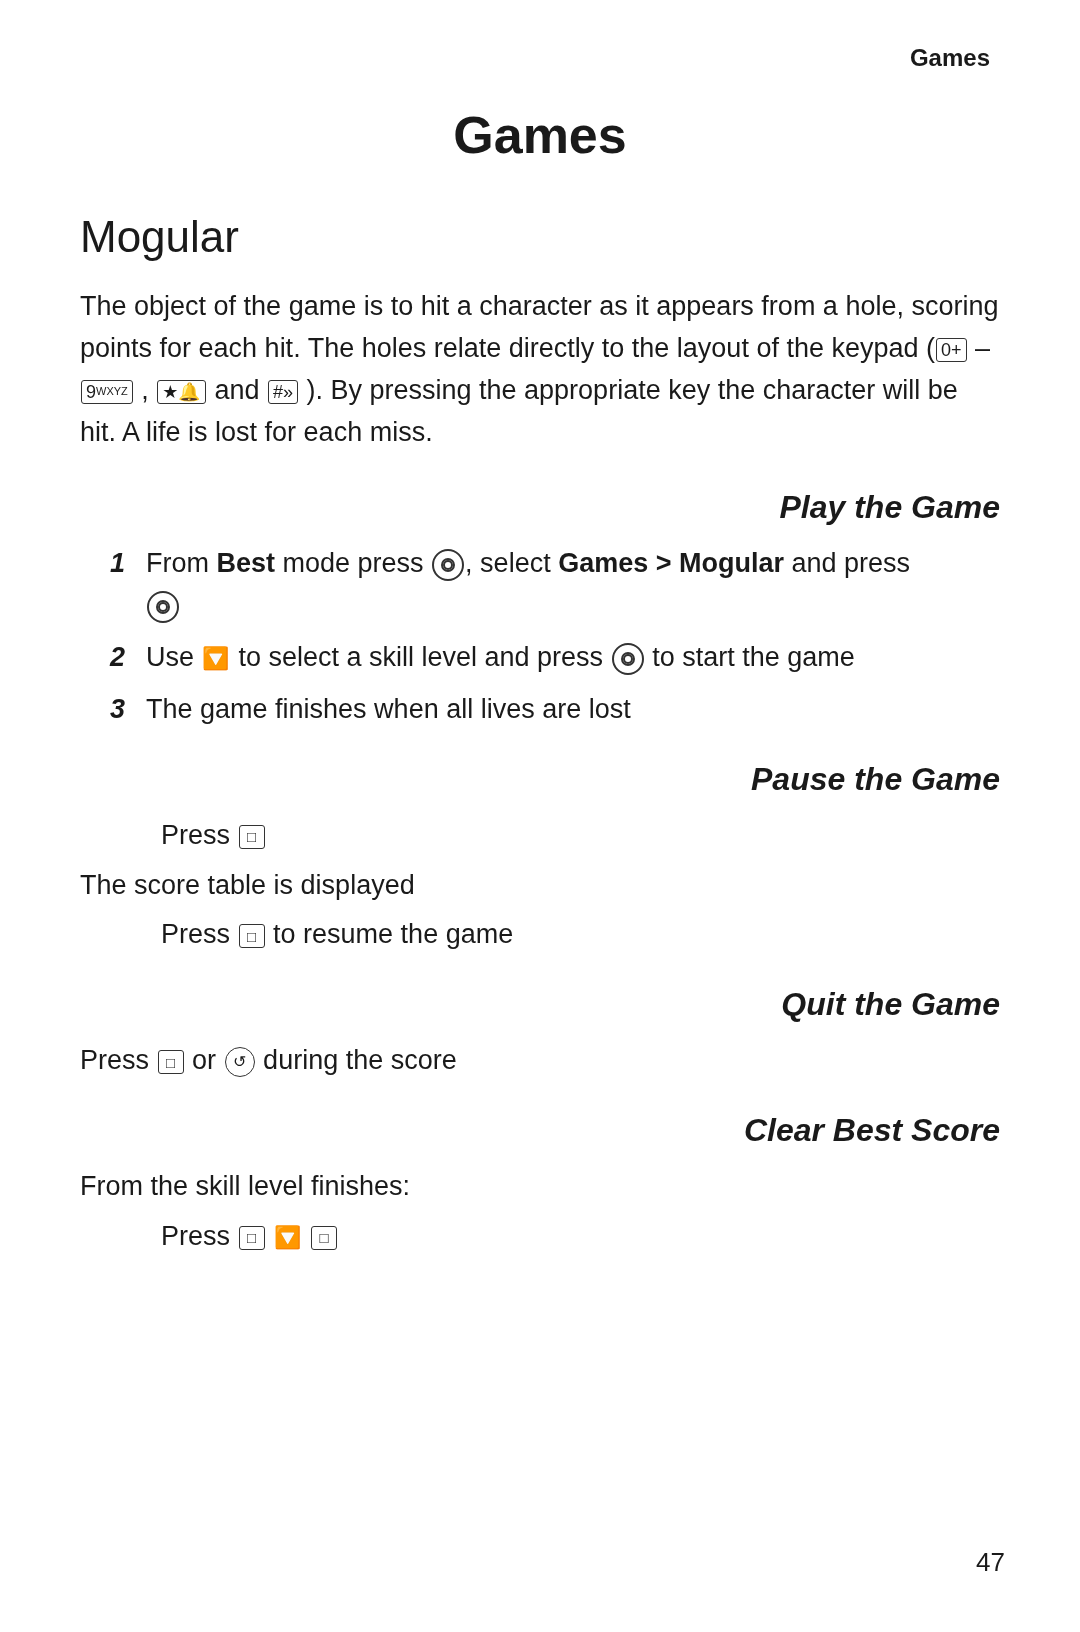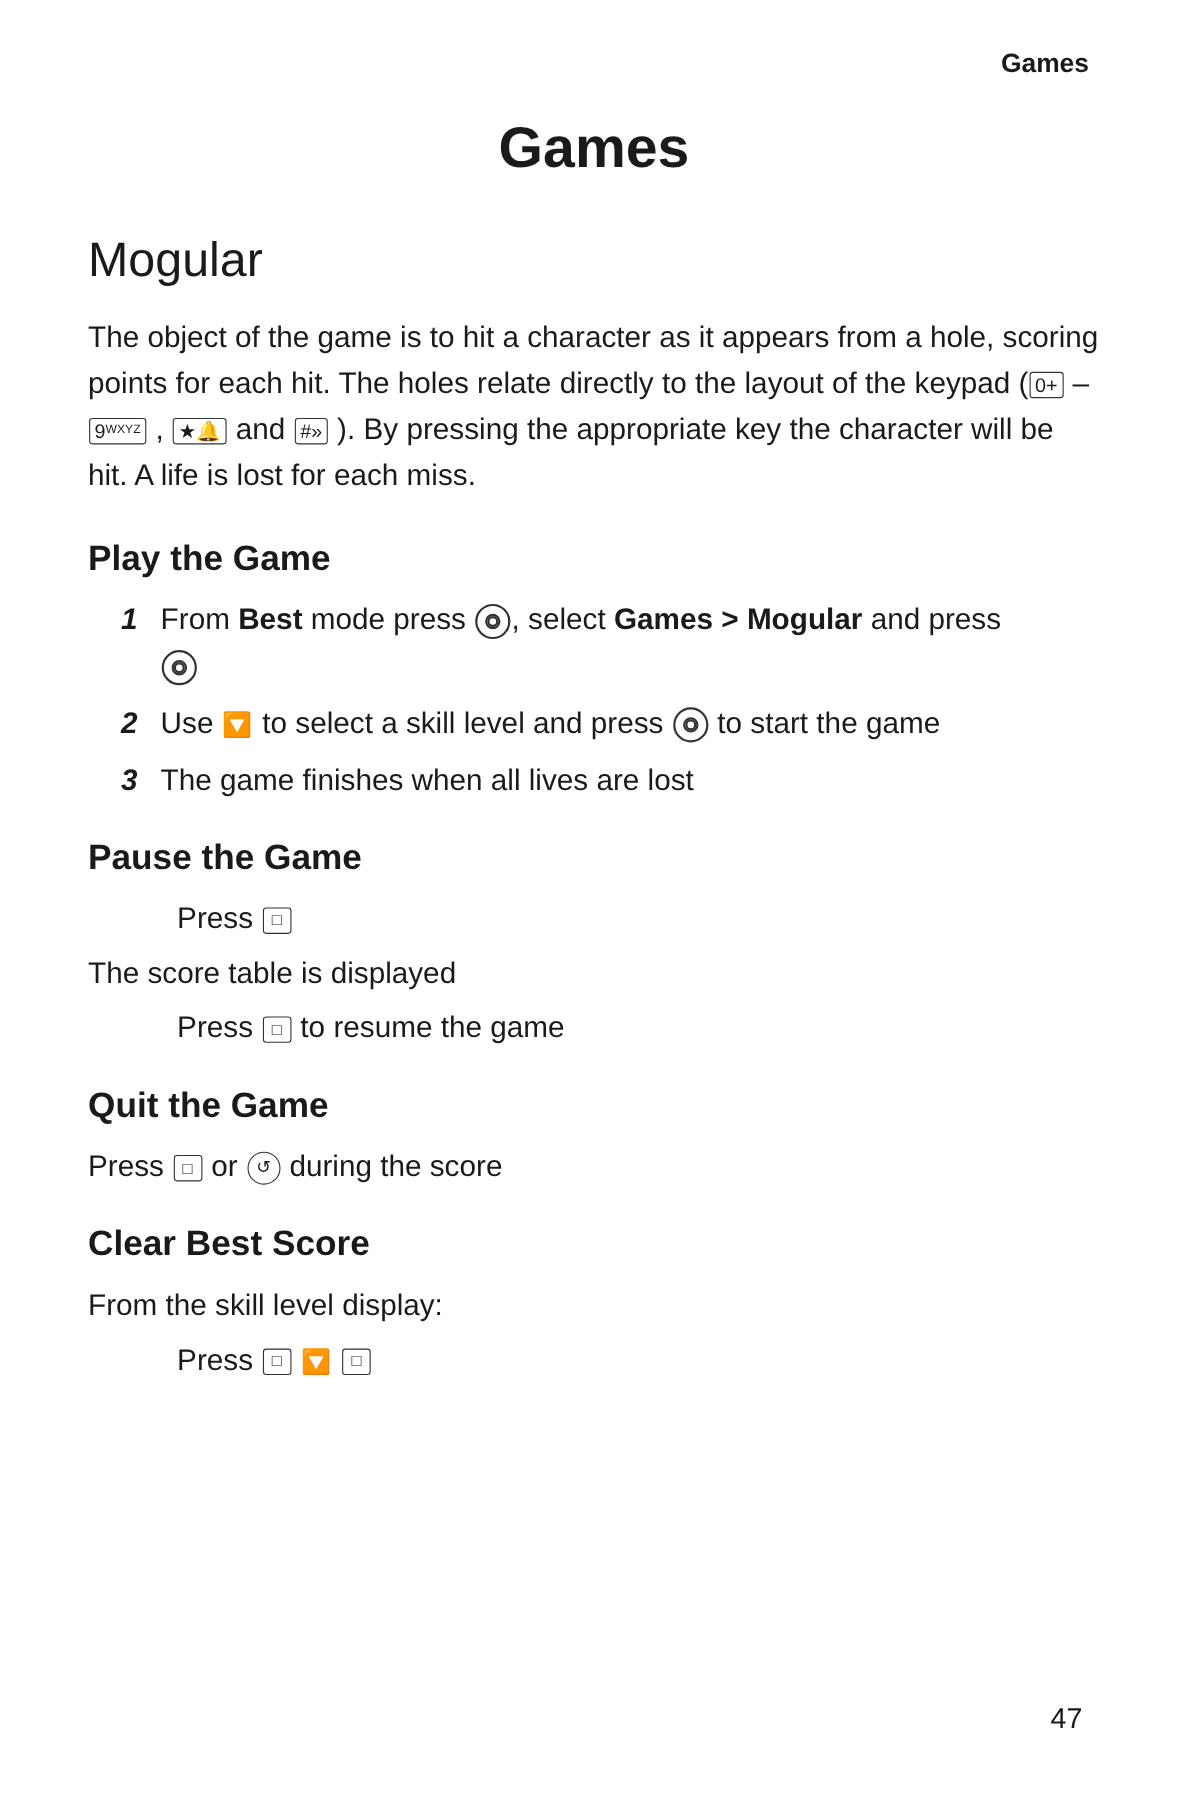--- a/index.html
+++ b/index.html
@@ -44,21 +44,23 @@
 
     .intro-paragraph {
       font-size: 27px;
       line-height: 1.55;
       margin-bottom: 30px;
     }
 
     .subsection-title {
       font-size: 32px;
       font-weight: bold;
+      font-style: italic;
       margin-bottom: 12px;
+      text-align: right;
     }
 
     .numbered-list {
       list-style: none;
       margin-left: 30px;
       margin-bottom: 16px;
     }
 
     .numbered-list li {
       font-size: 27px;
@@ -150,21 +152,21 @@
       height: 24px;
       vertical-align: middle;
       margin: 0 1px;
       background: #fff;
       position: relative;
     }
 
     .page-number {
       position: absolute;
       bottom: 50px;
-      right: 96px;
+      right: 75px;
       font-size: 26px;
     }
 
     .bold {
       font-weight: bold;
     }
   </style>
 </head>
 <body>
 
@@ -236,21 +238,21 @@
     <span>Press</span>
     <span class="key-icon" style="font-size:15px;">□</span>
     <span>or</span>
     <span class="key-end" style="font-size:16px; border-radius:50%; width:30px; height:30px; display:inline-flex;">↺</span>
     <span>during the score</span>
   </p>
 </div>
 
 <div class="subsection-content">
   <h3 class="subsection-title">Clear Best Score</h3>
-  <p class="body-text">From the skill level display:</p>
+  <p class="body-text">From the skill level finishes:</p>
   <p class="body-text indented">
     <span>Press</span>
     <span class="key-icon" style="font-size:15px;">□</span>
     <span class="key-nav" style="font-size:22px;">🔽</span>
     <span class="key-icon" style="font-size:15px;">□</span>
   </p>
 </div>
 
 <div class="page-number">47</div>
 

